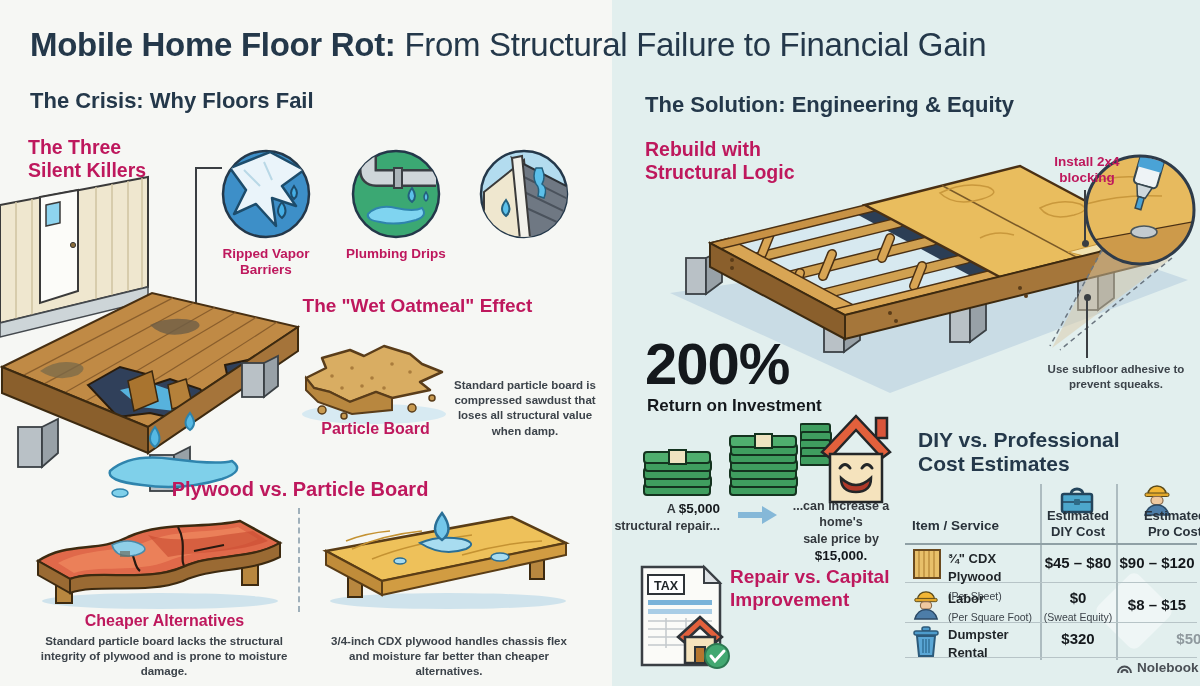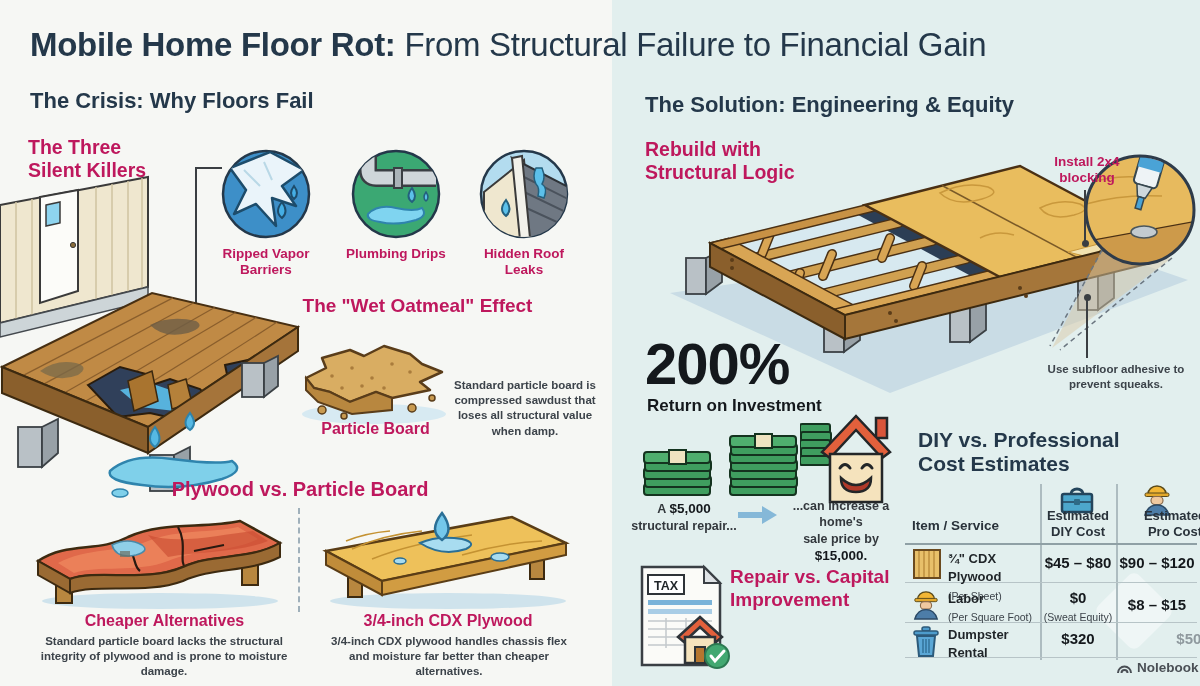--- a/index.html
+++ b/index.html
@@ -79,21 +79,20 @@
     <circle cx="46" cy="46" r="43" fill="#b3dcef" stroke="#24384a" stroke-width="2.5"></circle>
     <g clip-path="url(#c3)">
       <polygon points="6,44 46,12 54,92 6,92" fill="#efe7cf" stroke="#3a3a3a" stroke-width="2"></polygon>
       <polygon points="34,10 96,42 96,92 46,92 40,26" fill="#6f7883" stroke="#2e3338" stroke-width="2"></polygon>
       <path d="M40,26 L92,52 M42,42 L92,66 M44,58 L92,80" stroke="#4a525c" stroke-width="2" fill="none"></path>
       <polygon points="34,10 44,8 52,90 42,92" fill="#f2f1ea" stroke="#3a3a3a" stroke-width="2"></polygon>
       <path d="M64,20 q4,10 0,16 q6,4 2,14 l-6,-2 q2,-8 -2,-12 q-4,-8 0,-16z" fill="#5cc0ea" stroke="#24607e" stroke-width="1.5"></path>
       <path d="M28,52 q7,10 0,16 q-8,-6 0,-16z" fill="#5cc0ea" stroke="#24607e" stroke-width="2"></path>
     </g>
   </svg>
-  <div class="abs b ctr ink" style="left:469px;top:246px;width:110px;font-size:13.5px;line-height:1.18;">Hidden Roof Leaks</div>
 
   <div class="abs leader" style="left:196px;top:167px;width:26px;height:2px;"></div>
   <div class="abs leader" style="left:195px;top:167px;width:2px;height:140px;"></div>
   <div class="abs dot" style="left:192px;top:304px;width:8px;height:8px;"></div>
 
   <svg class="abs" style="left:0;top:175px;" width="300" height="325" viewBox="0 0 300 325">
 
     <polygon points="0,30 148,2 148,112 0,148" fill="#efe7cf" stroke="#3a3a3a" stroke-width="2"></polygon>
     <g stroke="#cfc3a0" stroke-width="1.5">
       <line x1="16" y1="27" x2="16" y2="144"></line>
@@ -197,21 +196,20 @@
     <polygon points="14,46 70,76 70,90 14,60" fill="#c08c3a" stroke="#5a3d16" stroke-width="2"></polygon>
     <polygon points="70,76 254,38 254,50 70,90" fill="#d19c42" stroke="#5a3d16" stroke-width="2"></polygon>
     <path d="M108,38 q18,-8 42,-4 q16,4 4,10 q-24,8 -46,-6z" fill="#a8dcf0" stroke="#2a6f96" stroke-width="2"></path>
     <path d="M130,8 q13,18 0,27 q-14,-9 0,-27z" fill="#74c7ea" stroke="#2a6f96" stroke-width="2.5"></path>
     <ellipse cx="188" cy="52" rx="9" ry="4" fill="#a8dcf0" stroke="#2a6f96" stroke-width="1.5"></ellipse>
     <ellipse cx="88" cy="56" rx="6" ry="3" fill="#a8dcf0" stroke="#2a6f96" stroke-width="1.5"></ellipse>
   </svg>
 
   <div class="abs cap ctr" style="left:30px;top:634px;width:268px;">Standard particle board lacks the structural integrity of plywood and is prone to moisture damage.</div>
   <div class="abs b ctr ink" style="left:52px;top:612px;width:225px;font-size:16px;">Cheaper Alternatives</div>
-  <div class="abs b ctr ink" style="left:328px;top:612px;width:240px;font-size:16px;">3/4-inch CDX Plywood</div>
   <div class="abs cap ctr" style="left:320px;top:634px;width:258px;">3/4-inch CDX plywood handles chassis flex and moisture far better than cheaper alternatives.</div>
 
   <div class="abs b navy" style="left:645px;top:92px;font-size:22px;">The Solution: Engineering &amp; Equity</div>
 
   <div class="abs b ink" style="left:645px;top:138px;font-size:19.5px;line-height:1.2;">
     <span style="display:block">Rebuild with</span>
     <span style="display:block">Structural Logic</span>
   </div>
 
   <svg class="abs" style="left:640px;top:148px;" width="560" height="262" viewBox="0 0 560 262">
@@ -338,21 +336,21 @@
         <rect x="1" y="42" width="30" height="9" rx="2" fill="#3f9e5f"></rect>
       <rect x="0" y="50" width="30" height="9" rx="2" fill="#3f9e5f"></rect>
     </g>
     <rect x="76" y="12" width="11" height="20" fill="#d9553a" stroke="#232628" stroke-width="2.5"></rect>
     <polygon points="22,46 56,10 90,46 82,52 56,24 30,52" fill="#e2603c" stroke="#232628" stroke-width="2.5"></polygon>
     <polygon points="30,48 82,48 82,96 30,96" fill="#f5e3bd" stroke="#232628" stroke-width="2.5"></polygon>
     <path d="M40,62 q5,-7 10,0 M62,62 q5,-7 10,0" stroke="#232628" stroke-width="3" fill="none" stroke-linecap="round"></path>
     <path d="M41,72 q15,14 30,0 q0,14 -15,14 q-15,0 -15,-14z" fill="#b03a2a" stroke="#232628" stroke-width="2.5"></path>
   </svg>
 
-  <div class="abs ctr" style="left:628px;top:500px;width:112px;font-size:12.5px;font-weight:600;color:#33383d;line-height:1.3;">
+  <div class="abs ctr" style="left:608px;top:500px;width:112px;font-size:12.5px;font-weight:600;color:#33383d;line-height:1.3;text-align:right;">
     <span>A</span>
     <span class="b" style="color:#14181c;font-size:13.5px;">$5,000</span><br>
     <span>structural repair...</span>
   </div>
   <svg class="abs" style="left:738px;top:505px;" width="40" height="20" viewBox="0 0 40 20">
     <polygon points="0,7 24,7 24,1 39,10 24,19 24,13 0,13" fill="#85b8d8"></polygon>
   </svg>
   <div class="abs ctr" style="left:776px;top:498px;width:130px;font-size:12.5px;font-weight:600;color:#33383d;line-height:1.3;">
     <span>...can increase a home's</span><br>
     <span>sale price by</span>

